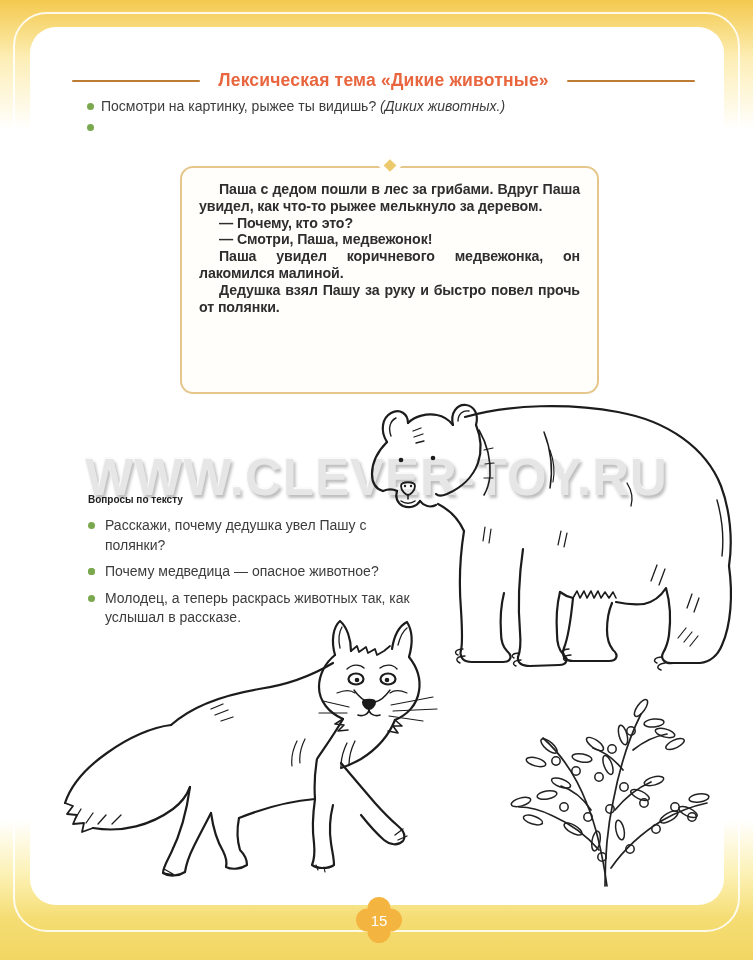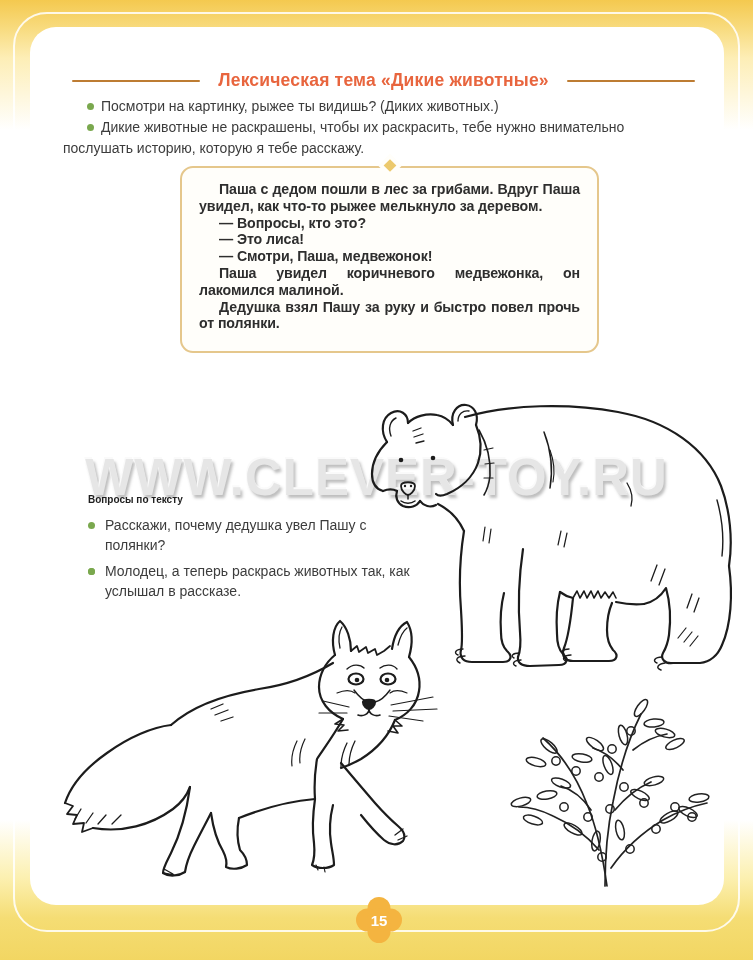--- a/index.html
+++ b/index.html
@@ -12,24 +12,24 @@
 
   
   .title-row{position:absolute;left:72px;right:58px;top:70px;display:flex;align-items:center;gap:18px;z-index:2;}
   .title-line{flex:1;height:2px;background:#bd7c33;border-radius:1px;}
   .page-title{color:#e8653e;font-weight:bold;font-size:17.5px;letter-spacing:.2px;white-space:nowrap;}
 
   
   .intro{position:absolute;left:63px;top:96px;width:632px;font-size:14px;color:#3c3c3c;line-height:21px;z-index:2;}
   .intro p{margin:0;text-indent:24px;}
   .bullet-dot{display:inline-block;width:7px;height:7px;border-radius:50%;background:#7aa84e;margin-right:7px;vertical-align:1px;}
-  .answer{}
-
-  
-  .story{position:absolute;left:180px;top:166px;width:419px;height:187px;box-sizing:border-box;
+  .answer{font-style:italic;}
+
+  
+  .story{position:absolute;left:180px;top:166px;width:419px;height:228px;box-sizing:border-box;
     background:#fffefa;border:2px solid #e5c78c;border-radius:13px;padding:13px 17px 10px 17px;z-index:2;}
   .story p{margin:0;font-size:14.2px;font-weight:bold;color:#2e2e2e;line-height:16.8px;text-align:justify;text-indent:20px;letter-spacing:-.1px;}
   .story-diamond{position:absolute;left:50%;top:-7px;width:9px;height:9px;background:#ecc96c;
     transform:translateX(-50%) rotate(45deg);box-shadow:0 0 0 4px #fffefa;}
 
   
   .watermark{position:absolute;left:0;top:448px;width:753px;text-align:center;z-index:1;
     font-size:51px;font-weight:bold;letter-spacing:1px;color:#e6e6e6;
     text-shadow:-1px -2px 0 #fafafa,2px 3px 3px rgba(110,110,110,.45);}
 
@@ -42,57 +42,57 @@
 
   
   .illu{position:absolute;z-index:2;}
   .illu-bear{left:360px;top:398px;}
   .illu-fox{left:50px;top:612px;}
   .illu-berries{left:503px;top:690px;}
 
   
   .badge{position:absolute;left:356px;top:897px;width:46px;height:46px;z-index:3;}
   .badge-num{position:absolute;inset:0;display:flex;align-items:center;justify-content:center;
-    color:#fff;font-weight:bold;font-size:15px;}
+    color:#fff;font-weight:normal;font-size:15px;}
 </style>
 </head>
 <body>
 
 <div class="page">
   <div class="content"></div>
   <div class="frame-line"></div>
 
   <div class="title-row">
     <div class="title-line"></div>
     <div class="page-title">Лексическая тема «Дикие животные»</div>
     <div class="title-line"></div>
   </div>
 
   <div class="intro">
     <p><span class="bullet-dot"></span><span>Посмотри на картинку, рыжее ты видишь?</span> <span class="answer">(Диких животных.)</span></p>
-    <p><span class="bullet-dot"></span><span>Дикие животные не раскрашены, чтобы их раскрасить, тебе нужно внимательно послушать историю, которую я тебе расскажу.</span></p>
+    <p><span class="bullet-dot"></span></p>
   </div>
 
   <div class="story">
     <div class="story-diamond"></div>
     <p>Паша с дедом пошли в лес за грибами. Вдруг Паша увидел, как что-то рыжее мелькнуло за деревом.</p>
-    <p>— Вопросы, кто это?</p>
-    <p>— Это лиса!</p>
+    <p>— Почему, кто это?</p>
     <p>— Смотри, Паша, медвежонок!</p>
     <p>Паша увидел коричневого медвежонка, он лакомился малиной.</p>
     <p>Дедушка взял Пашу за руку и быстро повел прочь от полянки.</p>
   </div>
 
   <div class="watermark">WWW.CLEVER-TOY.RU</div>
 
   <div class="questions">
     <h3>Вопросы по тексту</h3>
     <ul>
       <li><span class="qdot"></span><span>Расскажи, почему дедушка увел Пашу с полянки?</span></li>
       <li><span class="qdot"></span></li>
+      <li><span class="qdot"></span><span>Почему медведица — опасное животное?</span></li>
       <li><span class="qdot"></span><span>Молодец, а теперь раскрась животных так, как услышал в рассказе.</span></li>
     </ul>
   </div>
 
   <svg class="illu illu-bear" width="392" height="292" viewBox="0 0 392 292">
     <g stroke="#1c1c1c" stroke-width="2.2" fill="none" stroke-linecap="round" stroke-linejoin="round">
       <path d="M 27 44 C 20 33 22 20 31 15 C 40 10 48 16 48 25"></path>
       <path d="M 31 38 C 28 30 30 23 36 20" stroke-width="1.4"></path>
       <path d="M 93 27 C 90 15 97 6 106 7 C 114 8 119 16 116 27"></path>
       <path d="M 98 23 C 98 16 103 12 109 13" stroke-width="1.4"></path>

